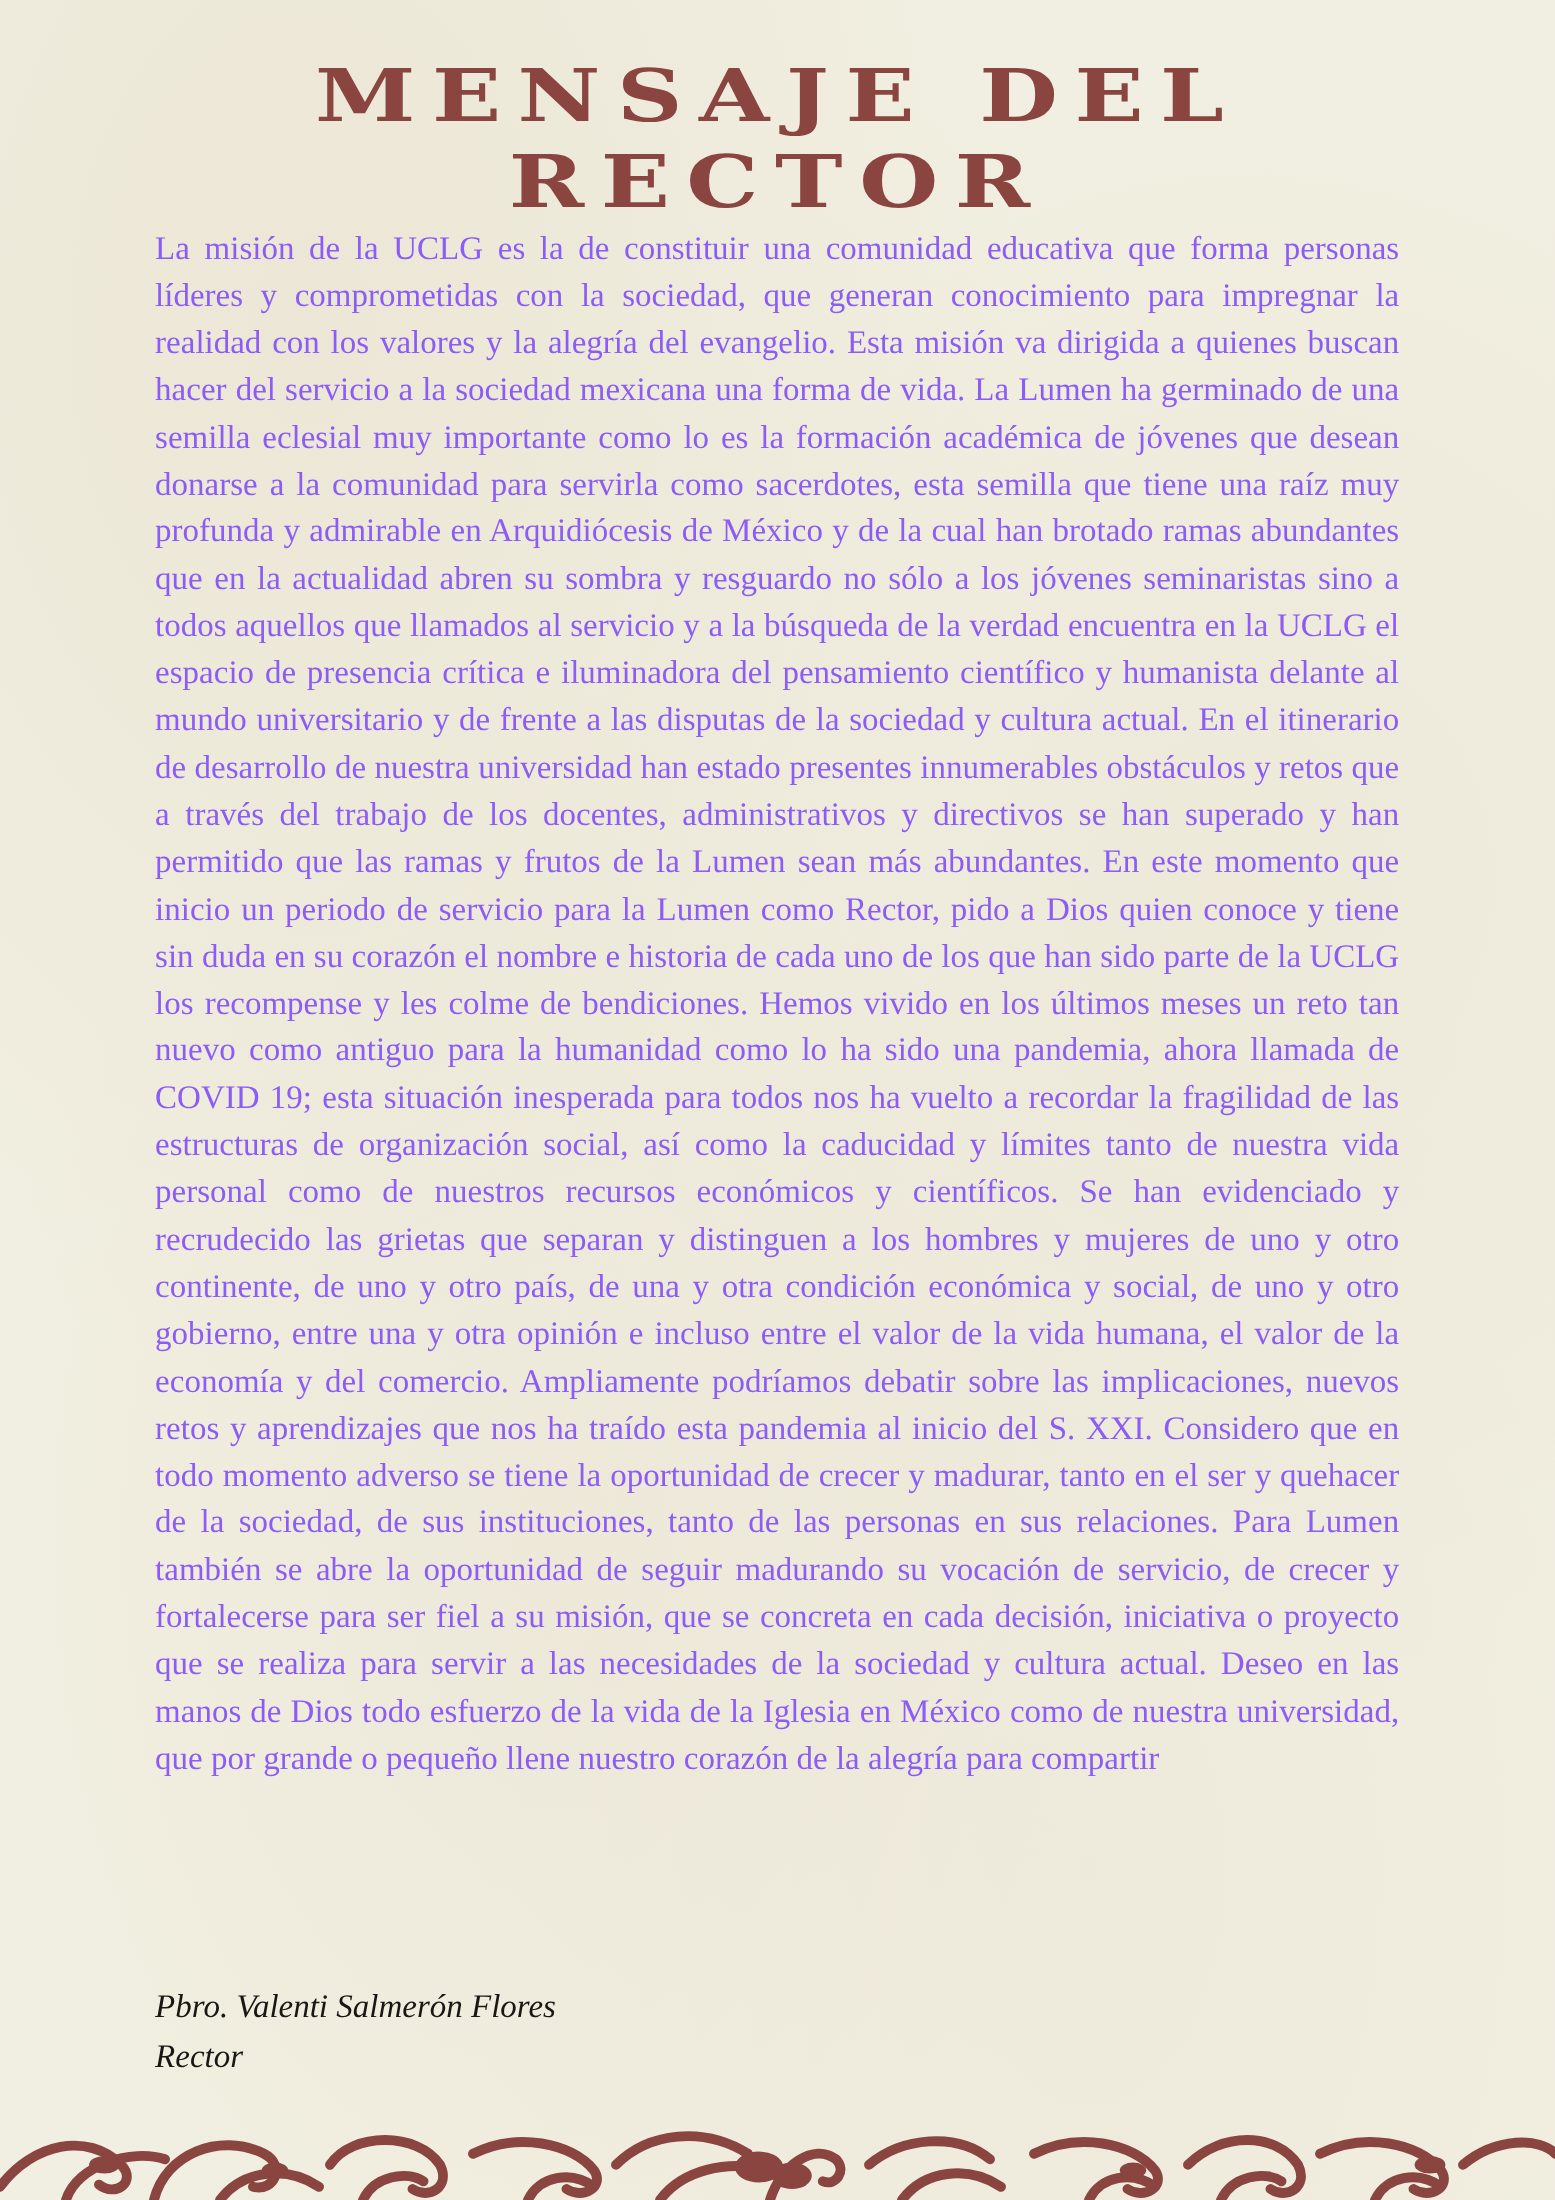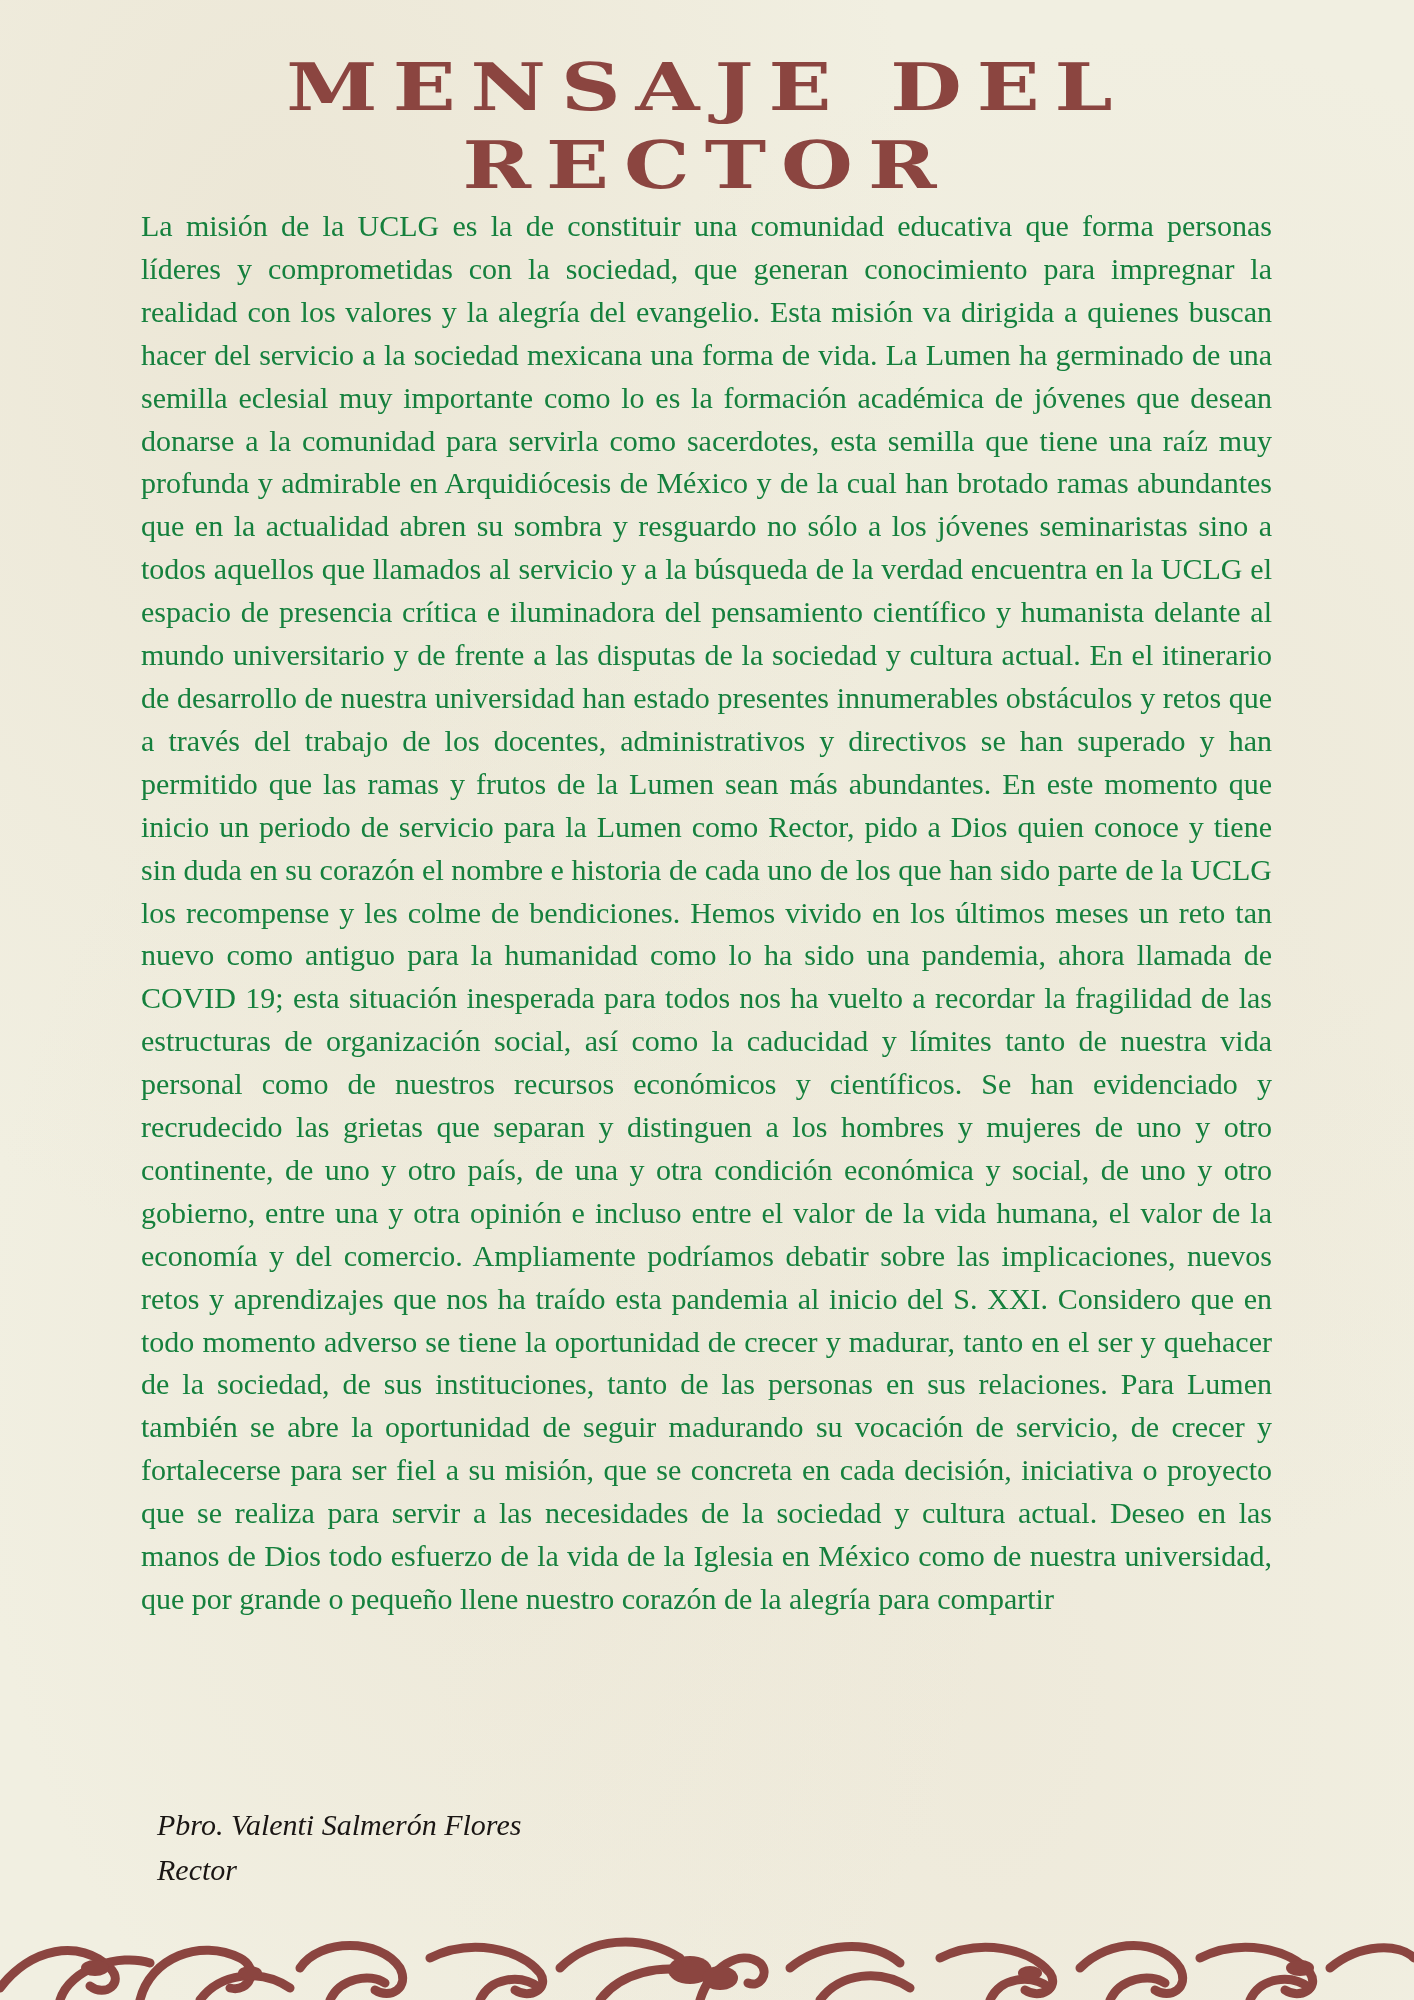--- a/index.html
+++ b/index.html
@@ -48,35 +48,34 @@
     .body-text {
       position: absolute;
       left: 141px;
       width: 1131px;
       top: 205px;
       font-family: "Liberation Serif", "DejaVu Serif", serif;
       font-size: 30px;
       line-height: 42.9px;
       text-align: justify;
       margin: 0;
-      color: #15803d;
+      color: #8b5cf6;
     }
     .signature {
       position: absolute;
       left: 141px;
       top: 1802px;
       font-family: "Liberation Serif", "DejaVu Serif", serif;
       font-style: italic;
       font-size: 30px;
       line-height: 45px;
       color: #1a1614;
     }
     .signature div {
       white-space: nowrap;
-      margin-left: 16px;
     }
     .ornament {
       position: absolute;
       left: 0;
       bottom: 0;
       width: 1414px;
       height: 72px;
     }
   </style>
 </head>

